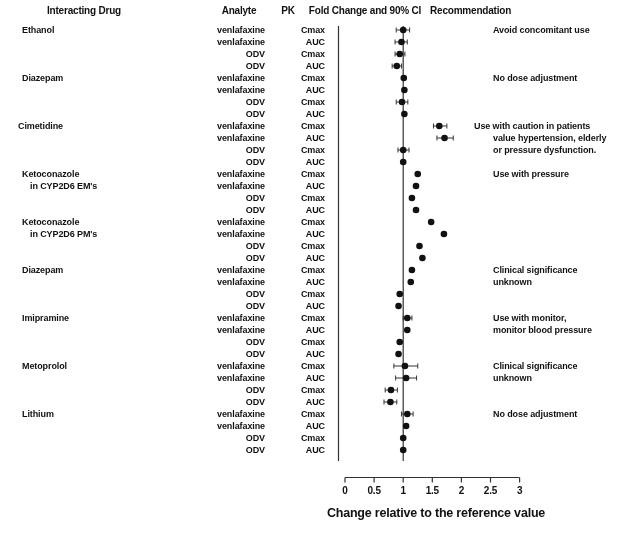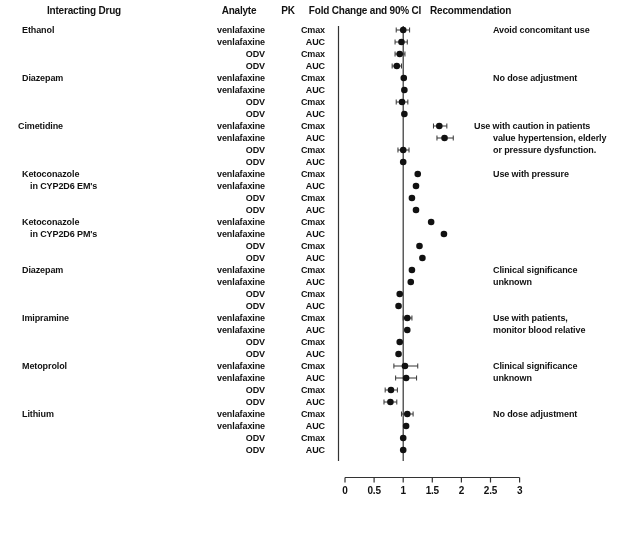--- a/index.html
+++ b/index.html
@@ -97,22 +97,22 @@
       <div class="cell" style="left: 493px; top: 276px;">unknown</div>
       <div class="cell right" style="left: 160px; top: 264px; width: 105px;">venlafaxine</div>
       <div class="cell right" style="left: 272px; top: 264px; width: 53px;">Cmax</div>
       <div class="cell right" style="left: 160px; top: 276px; width: 105px;">venlafaxine</div>
       <div class="cell right" style="left: 272px; top: 276px; width: 53px;">AUC</div>
       <div class="cell right" style="left: 160px; top: 288px; width: 105px;">ODV</div>
       <div class="cell right" style="left: 272px; top: 288px; width: 53px;">Cmax</div>
       <div class="cell right" style="left: 160px; top: 300px; width: 105px;">ODV</div>
       <div class="cell right" style="left: 272px; top: 300px; width: 53px;">AUC</div>
       <div class="cell" style="left: 22px; top: 312px;">Imipramine</div>
-      <div class="cell" style="left: 493px; top: 312px;">Use with patients,</div>
-      <div class="cell" style="left: 493px; top: 324px;">monitor blood relative</div>
+      <div class="cell" style="left: 493px; top: 312px;">Use with monitor,</div>
+      <div class="cell" style="left: 493px; top: 324px;">monitor blood pressure</div>
       <div class="cell right" style="left: 160px; top: 312px; width: 105px;">venlafaxine</div>
       <div class="cell right" style="left: 272px; top: 312px; width: 53px;">Cmax</div>
       <div class="cell right" style="left: 160px; top: 324px; width: 105px;">venlafaxine</div>
       <div class="cell right" style="left: 272px; top: 324px; width: 53px;">AUC</div>
       <div class="cell right" style="left: 160px; top: 336px; width: 105px;">ODV</div>
       <div class="cell right" style="left: 272px; top: 336px; width: 53px;">Cmax</div>
       <div class="cell right" style="left: 160px; top: 348px; width: 105px;">ODV</div>
       <div class="cell right" style="left: 272px; top: 348px; width: 53px;">AUC</div>
       <div class="cell" style="left: 22px; top: 360px;">Metoprolol</div>
       <div class="cell" style="left: 493px; top: 360px;">Clinical significance</div>
@@ -228,13 +228,14 @@
       <circle cx="390.396" cy="402" r="3.3" fill="#111111"></circle>
       <line x1="401.454" y1="414" x2="413.094" y2="414" stroke="#333333" stroke-width="1"></line>
       <line x1="401.454" y1="411.5" x2="401.454" y2="416.5" stroke="#333333" stroke-width="1"></line>
       <line x1="413.094" y1="411.5" x2="413.094" y2="416.5" stroke="#333333" stroke-width="1"></line>
       <circle cx="407.274" cy="414" r="3.3" fill="#111111"></circle>
       <circle cx="406.11" cy="426" r="3.3" fill="#111111"></circle>
       <circle cx="403.2" cy="438" r="3.3" fill="#111111"></circle>
       <circle cx="403.2" cy="450" r="3.3" fill="#111111"></circle>
     </svg>
 
+  <div id="axis-title">Change relative to the reference value</div>
 </div>
 
 </body></html>

